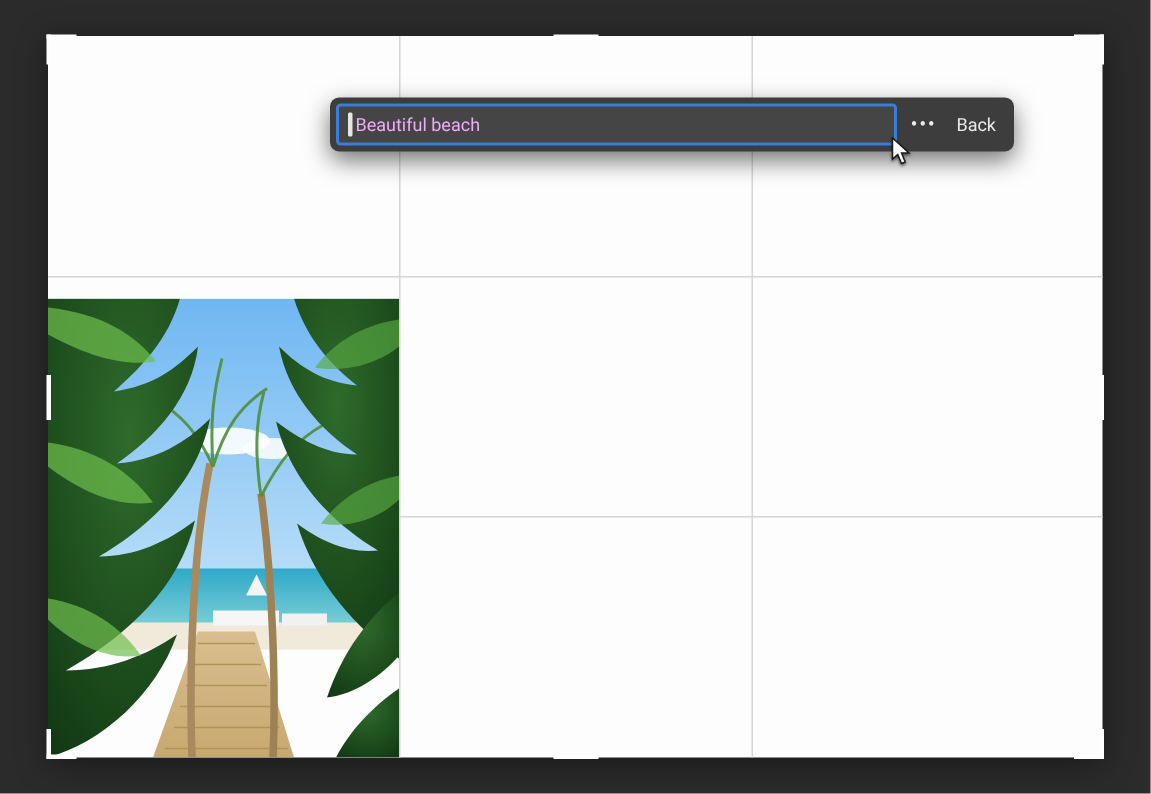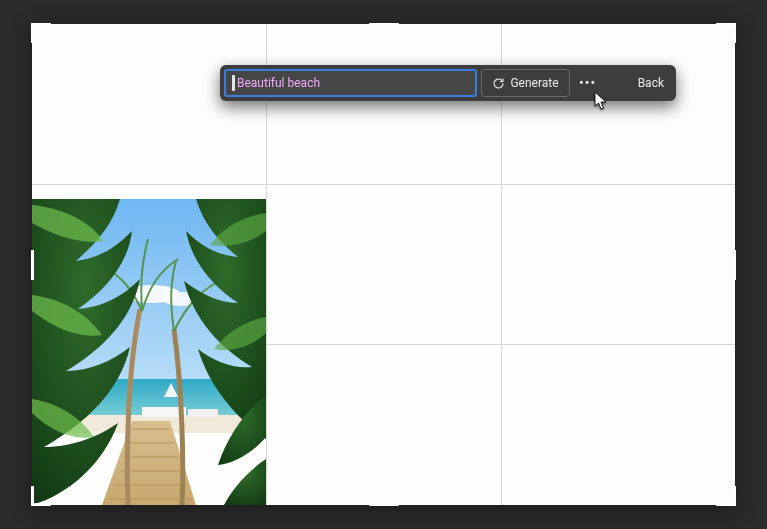--- a/index.html
+++ b/index.html
@@ -128,21 +128,20 @@
       color: #eaeaea;
       font-size: 14px;
       cursor: pointer;
       letter-spacing: 1px;
     }
     .back-btn {
       color: #eaeaea;
       font-size: 12px;
       padding: 0 4px;
       cursor: pointer;
-      margin-left: 28px;
     }
     
     .pointer {
       position: absolute;
       left: 594px;
       top: 91px;
       width: 14px;
       height: 20px;
       pointer-events: none;
     }
@@ -242,29 +241,20 @@
   <div class="mid m-b"></div>
   <div class="mid m-l"></div>
   <div class="mid m-r"></div>
 </div>
 
 <div class="taskbar">
   <div class="prompt-wrap">
     <span class="prompt-cursor"></span>
     <span class="prompt-text">Beautiful beach</span>
   </div>
-  <div class="gen-btn">
-    <span>
-      <svg width="13" height="13" viewBox="0 0 16 16" fill="none">
-        <path d="M13.5 8a5.5 5.5 0 1 1-1.8-4.07" stroke="#eaeaea" stroke-width="1.4" stroke-linecap="round"></path>
-        <path d="M13.5 2.3v3.2h-3.2" stroke="#eaeaea" stroke-width="1.4" stroke-linecap="round" stroke-linejoin="round"></path>
-      </svg>
-    </span>
-    <span>Generate</span>
-  </div>
   <div class="more-btn">
     <span>•••</span>
   </div>
   <div class="back-btn">
     <span>Back</span>
   </div>
 </div>
 
 <div class="pointer">
   <svg viewBox="0 0 14 20">

